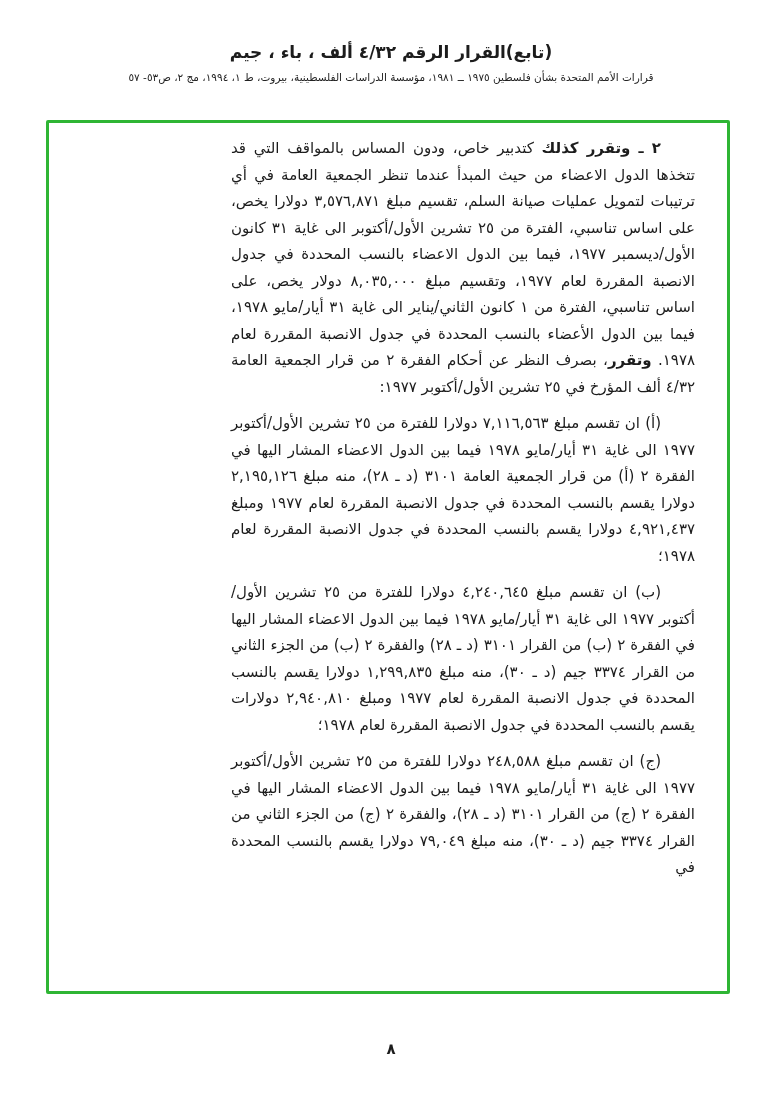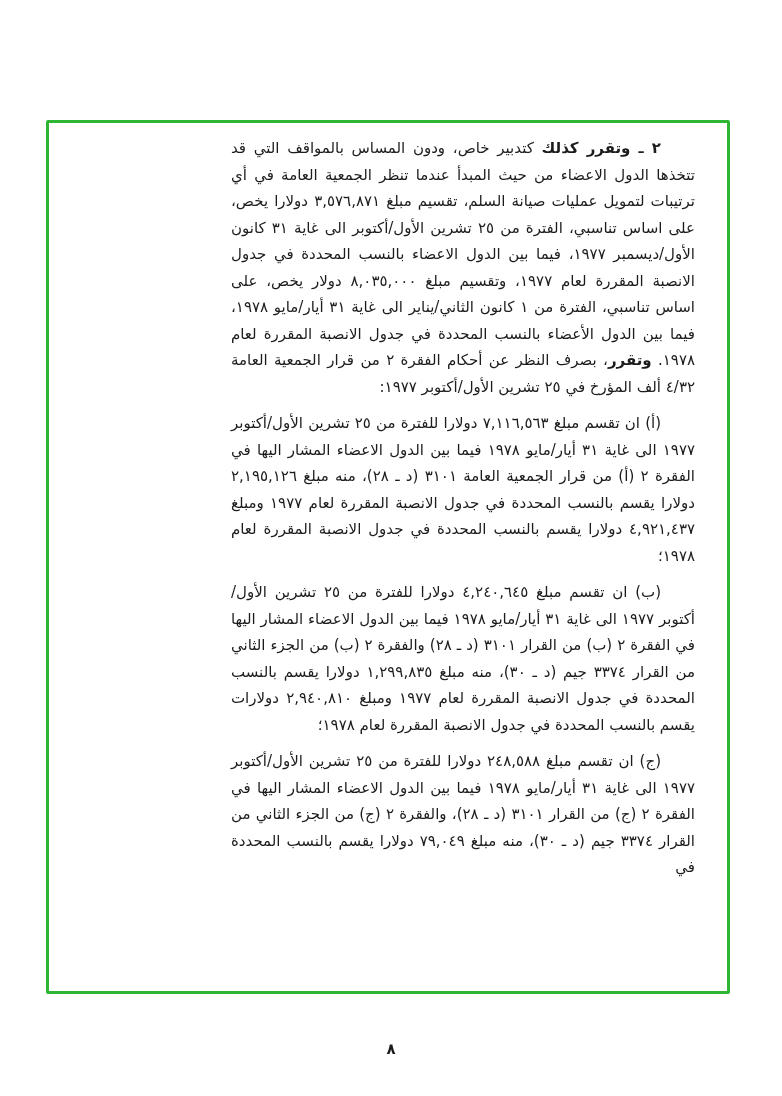--- a/index.html
+++ b/index.html
@@ -72,20 +72,24 @@
     text-align: center;
     font-size: 15px;
     font-weight: bold;
   }
 </style>
 </head>
 <body>
 
 <div class="page">
 
+  <div class="header">
+    <div class="title">(تابع)القرار الرقم  ٤/٣٢ ألف ، باء ، جيم</div>
+    <div class="citation">قرارات الأمم المتحدة بشأن فلسطين ١٩٧٥ ــ ١٩٨١، مؤسسة الدراسات الفلسطينية، بيروت، ط ١، ١٩٩٤، مج ٢، ص٥٣- ٥٧</div>
+  </div>
 
   <div class="frame">
     <div class="text-col">
       <p><span class="b">٢ ـ وتقرر كذلك</span><span> كتدبير خاص، ودون المساس بالمواقف التي قد تتخذها الدول الاعضاء من حيث المبدأ عندما تنظر الجمعية العامة في أي ترتيبات لتمويل عمليات صيانة السلم، تقسيم مبلغ ٣,٥٧٦,٨٧١ دولارا يخص، على اساس تناسبي، الفترة من ٢٥ تشرين الأول/أكتوبر الى غاية ٣١ كانون الأول/ديسمبر ١٩٧٧، فيما بين الدول الاعضاء بالنسب المحددة في جدول الانصبة المقررة لعام ١٩٧٧، وتقسيم مبلغ ٨,٠٣٥,٠٠٠ دولار يخص، على اساس تناسبي، الفترة من ١ كانون الثاني/يناير الى غاية ٣١ أيار/مايو ١٩٧٨، فيما بين الدول الأعضاء بالنسب المحددة في جدول الانصبة المقررة لعام ١٩٧٨. </span><span class="b">وتقرر</span><span>، بصرف النظر عن أحكام الفقرة ٢ من قرار الجمعية العامة ٤/٣٢ ألف المؤرخ في ٢٥ تشرين الأول/أكتوبر ١٩٧٧:</span></p>
       <p>(أ) ان تقسم مبلغ ٧,١١٦,٥٦٣ دولارا للفترة من ٢٥ تشرين الأول/أكتوبر ١٩٧٧ الى غاية ٣١ أيار/مايو ١٩٧٨ فيما بين الدول الاعضاء المشار اليها في الفقرة ٢ (أ) من قرار الجمعية العامة ٣١٠١ (د ـ ٢٨)، منه مبلغ ٢,١٩٥,١٢٦ دولارا يقسم بالنسب المحددة في جدول الانصبة المقررة لعام ١٩٧٧ ومبلغ ٤,٩٢١,٤٣٧ دولارا يقسم بالنسب المحددة في جدول الانصبة المقررة لعام ١٩٧٨؛</p>
       <p>(ب) ان تقسم مبلغ ٤,٢٤٠,٦٤٥ دولارا للفترة من ٢٥ تشرين الأول/أكتوبر ١٩٧٧ الى غاية ٣١ أيار/مايو ١٩٧٨ فيما بين الدول الاعضاء المشار اليها في الفقرة ٢ (ب) من القرار ٣١٠١ (د ـ ٢٨) والفقرة ٢ (ب) من الجزء الثاني من القرار ٣٣٧٤ جيم (د ـ ٣٠)، منه مبلغ ١,٢٩٩,٨٣٥ دولارا يقسم بالنسب المحددة في جدول الانصبة المقررة لعام ١٩٧٧ ومبلغ ٢,٩٤٠,٨١٠ دولارات يقسم بالنسب المحددة في جدول الانصبة المقررة لعام ١٩٧٨؛</p>
       <p>(ج) ان تقسم مبلغ ٢٤٨,٥٨٨ دولارا للفترة من ٢٥ تشرين الأول/أكتوبر ١٩٧٧ الى غاية ٣١ أيار/مايو ١٩٧٨ فيما بين الدول الاعضاء المشار اليها في الفقرة ٢ (ج) من القرار ٣١٠١ (د ـ ٢٨)، والفقرة ٢ (ج) من الجزء الثاني من القرار ٣٣٧٤ جيم (د ـ ٣٠)، منه مبلغ ٧٩,٠٤٩ دولارا يقسم بالنسب المحددة في</p>
     </div>
   </div>
 

